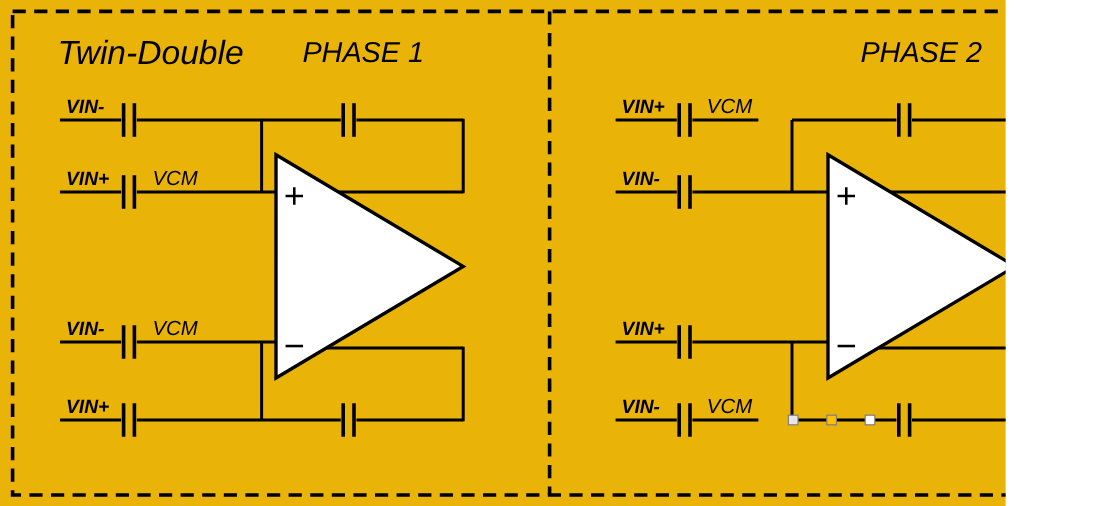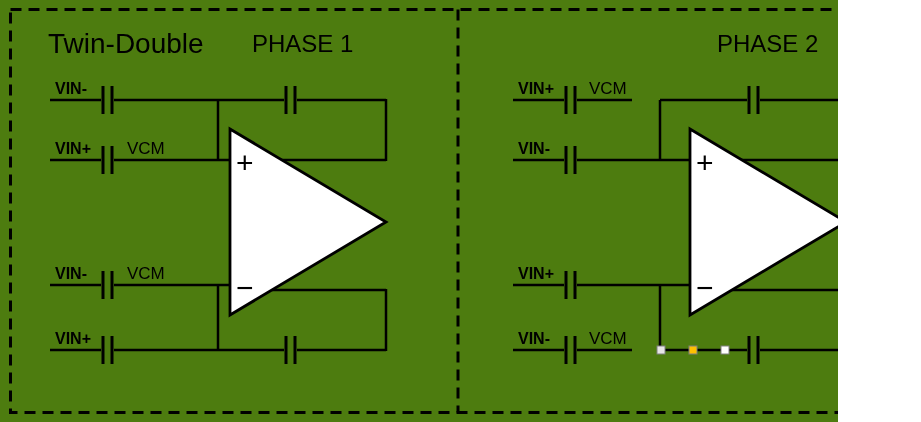--- a/index.html
+++ b/index.html
@@ -1,16 +1,16 @@
 <!DOCTYPE html>
 <html><head>
 <meta charset="utf-8">
 <style>
   html,body{margin:0;padding:0;background:#ffffff;}
-  .stage{position:relative;width:838px;height:422px;background:#4d7c0f;overflow:hidden;}
+  .stage{position:relative;width:838px;height:422px;background:#eab308;overflow:hidden;font-style:italic;}
   svg{display:block;}
   text{font-family:"Liberation Sans",sans-serif;fill:#000;}
   .diagram-title{font-size:28px;}
   .heading{font-size:24px;}
   .vin{font-size:16px;font-weight:bold;}
   .vcm{font-size:17px;}
   .sign{font-size:30px;}
   .wire{stroke:#000;stroke-width:2.5;fill:none;}
   .plate{stroke:#000;stroke-width:3;fill:none;}
   .tri{fill:#ffffff;stroke:#000;stroke-width:2.8;stroke-linejoin:miter;}

